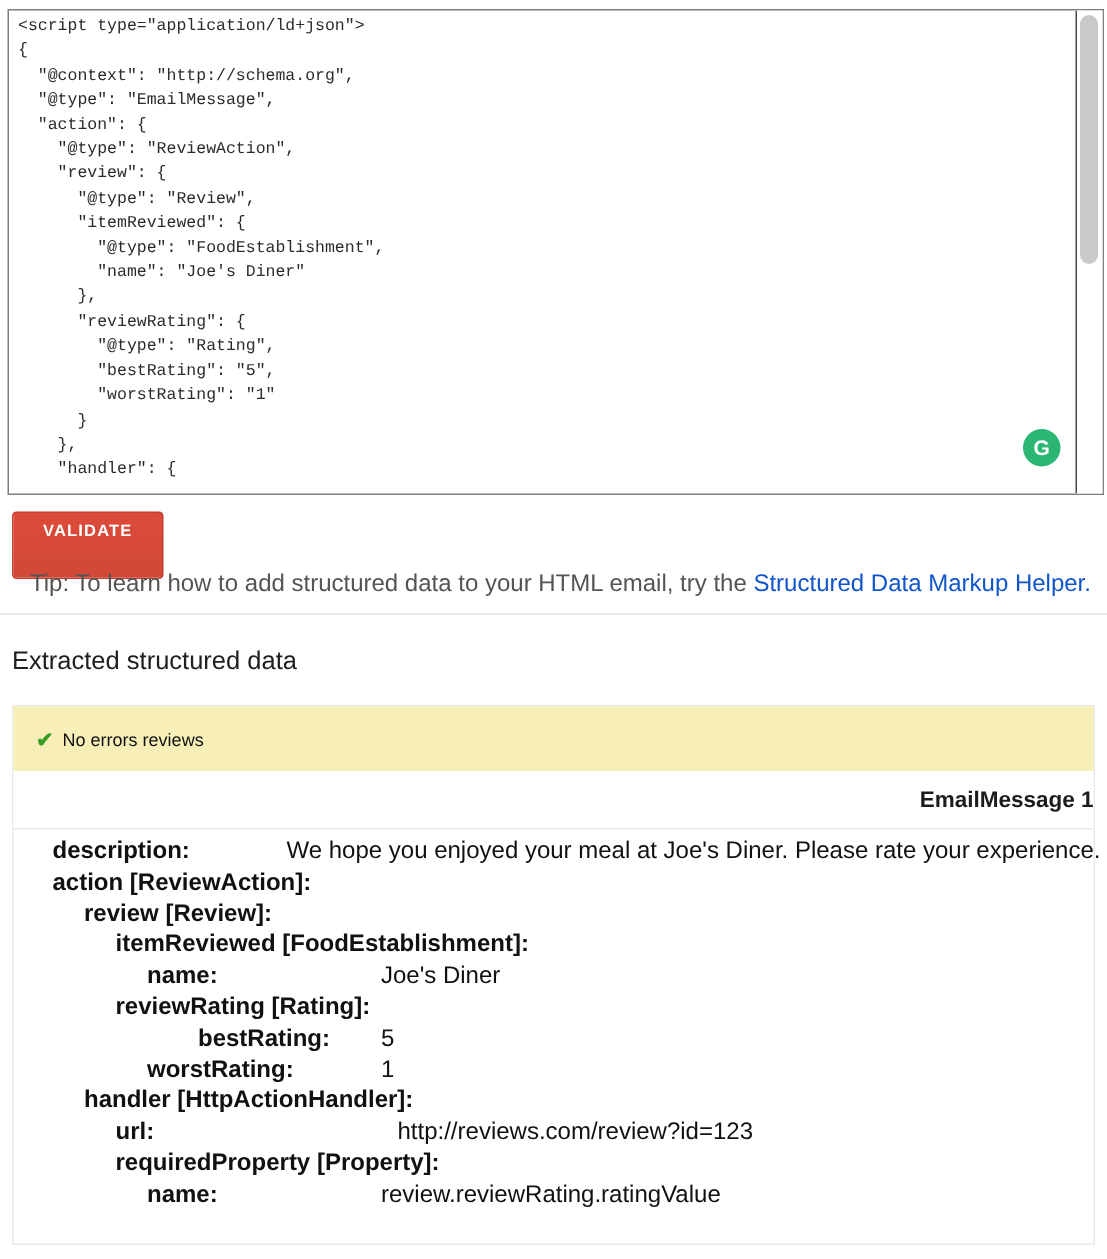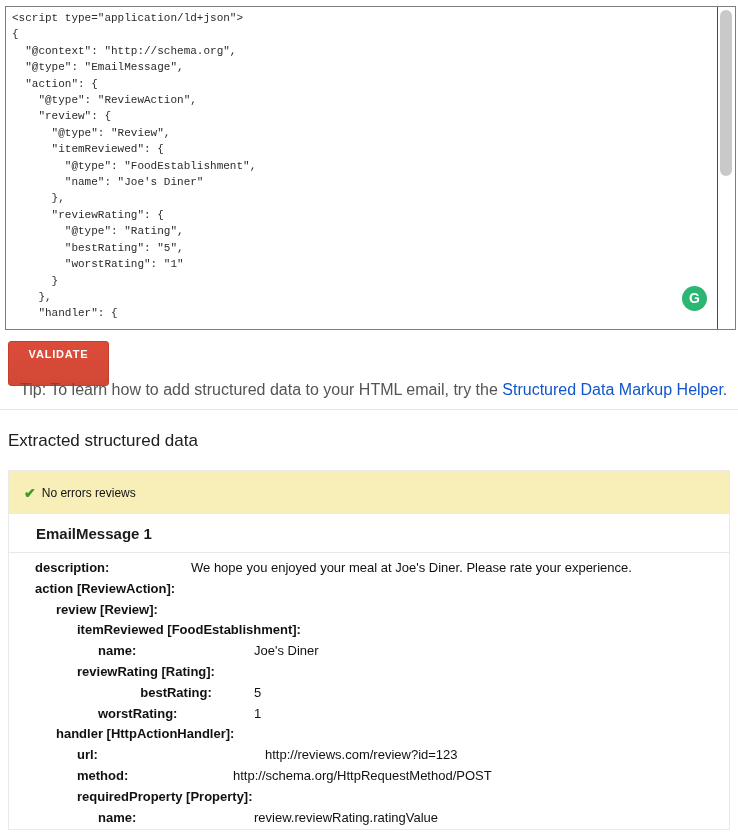--- a/index.html
+++ b/index.html
@@ -52,24 +52,24 @@
     position:absolute; left:8px; top:470px; width:722px; height:360px;
     border:1px solid #e9e9e9; background:#fff;
   }
   .banner {
     height:43px; background:var(--banner-yellow,#f7efb7);
     display:flex; align-items:center; padding-left:15px; font-size:12px; color:#111;
   }
   .check { color:var(--check-green,#3a9d23); font-size:14px; font-weight:bold; margin-right:6px; }
   .item-header {
     padding:11px 0 10px 27px; font-size:15px; font-weight:bold; color:#1c1c1c;
-    border-bottom:1px solid #e8e8e8; background:#fff;
+    border-bottom:1px solid #e8e8e8; background:#fff;text-align:right;
   }
   .rows { padding-top:5px; }
-  .row { display:flex; line-height:20.8px; font-size:13px; color:#111; }
+  .row { display:flex; line-height:20.8px; font-size:16px; color:#111; }
   .row .key { font-weight:bold; width:156px; flex-shrink:0; white-space:nowrap; }
   .row .val { white-space:nowrap; }
 </style>
 </head>
 <body>
 
 <div id="page">
 
   <div class="editor">
     <pre class="code-area">&lt;script type="application/ld+json"&gt;
@@ -155,24 +155,20 @@
   <div class="row" style="padding-left: 47px;">
     <span class="key">handler [HttpActionHandler]:</span>
     <span class="val"></span>
   </div>
 
   <div class="row" style="padding-left: 68px; gap: 32px;">
     <span class="key">url:</span>
     <span class="val">http://reviews.com/review?id=123</span>
   </div>
 
-  <div class="row" style="padding-left: 68px;">
-    <span class="key">method:</span>
-    <span class="val">http://schema.org/HttpRequestMethod/POST</span>
-  </div>
 
   <div class="row" style="padding-left: 68px; text-align: center;">
     <span class="key">requiredProperty [Property]:</span>
     <span class="val"></span>
   </div>
 
   <div class="row" style="padding-left: 89px;">
     <span class="key">name:</span>
     <span class="val">review.reviewRating.ratingValue</span>
   </div>

